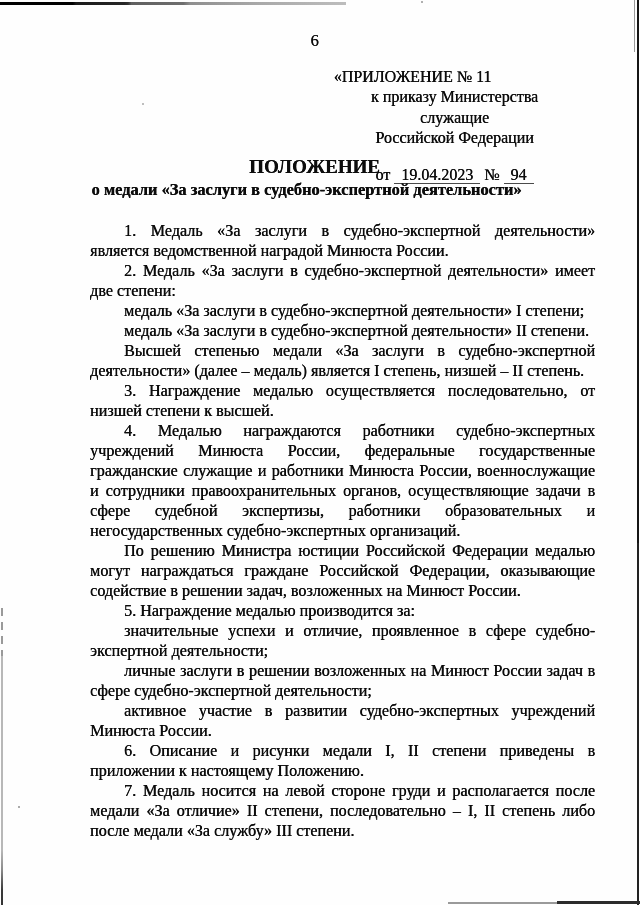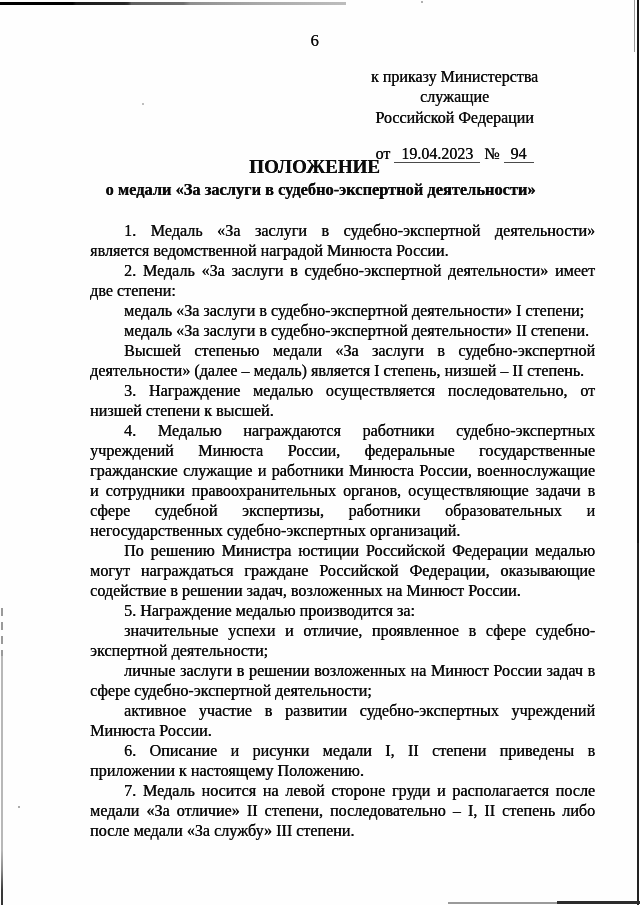--- a/index.html
+++ b/index.html
@@ -61,21 +61,21 @@
     display: inline-block;
     line-height: 17px;
     margin-top: 17px;
   }
   .requisites { white-space: nowrap; }
   .doc-title {
     position: absolute; left: 62px; top: 156px; width: 505px;
     text-align: center; font-weight: bold; font-size: 19px;
   }
   .doc-subtitle {
-    position: absolute; left: 68px; top: 180px; width: 505px;
+    position: absolute; left: 54px; top: 180px; width: 505px;
     text-align: center; font-weight: bold; font-size: 16.4px;
   }
   .doc-body {
     position: absolute; left: 62px; top: 221px; width: 505px;
     font-size: 16.1px; line-height: 20px;
     text-align: justify;
     margin-left: 28px;
   }
   .doc-body p { margin: 0; text-indent: 34px; }
 </style>
@@ -91,20 +91,21 @@
   <div class="art art-left-line"></div>
   <div class="art art-bottom-gray"></div>
   <div class="art art-bottom-dark"></div>
   <div class="art art-speck-1"></div>
   <div class="art art-speck-2"></div>
   <div class="art art-speck-3"></div>
 
   <div class="page-number ink">6</div>
 
   <div class="appendix-block ink">
+    <span class="appendix-line shift-left">«ПРИЛОЖЕНИЕ № 11</span>
     <span class="appendix-line">к приказу Министерства служащие</span>
     <span class="appendix-line">Российской Федерации</span>
     <span class="appendix-line requisites">
       <span>от</span>
       <span class="u">19.04.2023</span>
       <span>№</span>
       <span class="u">94</span>
     </span>
   </div>
 

